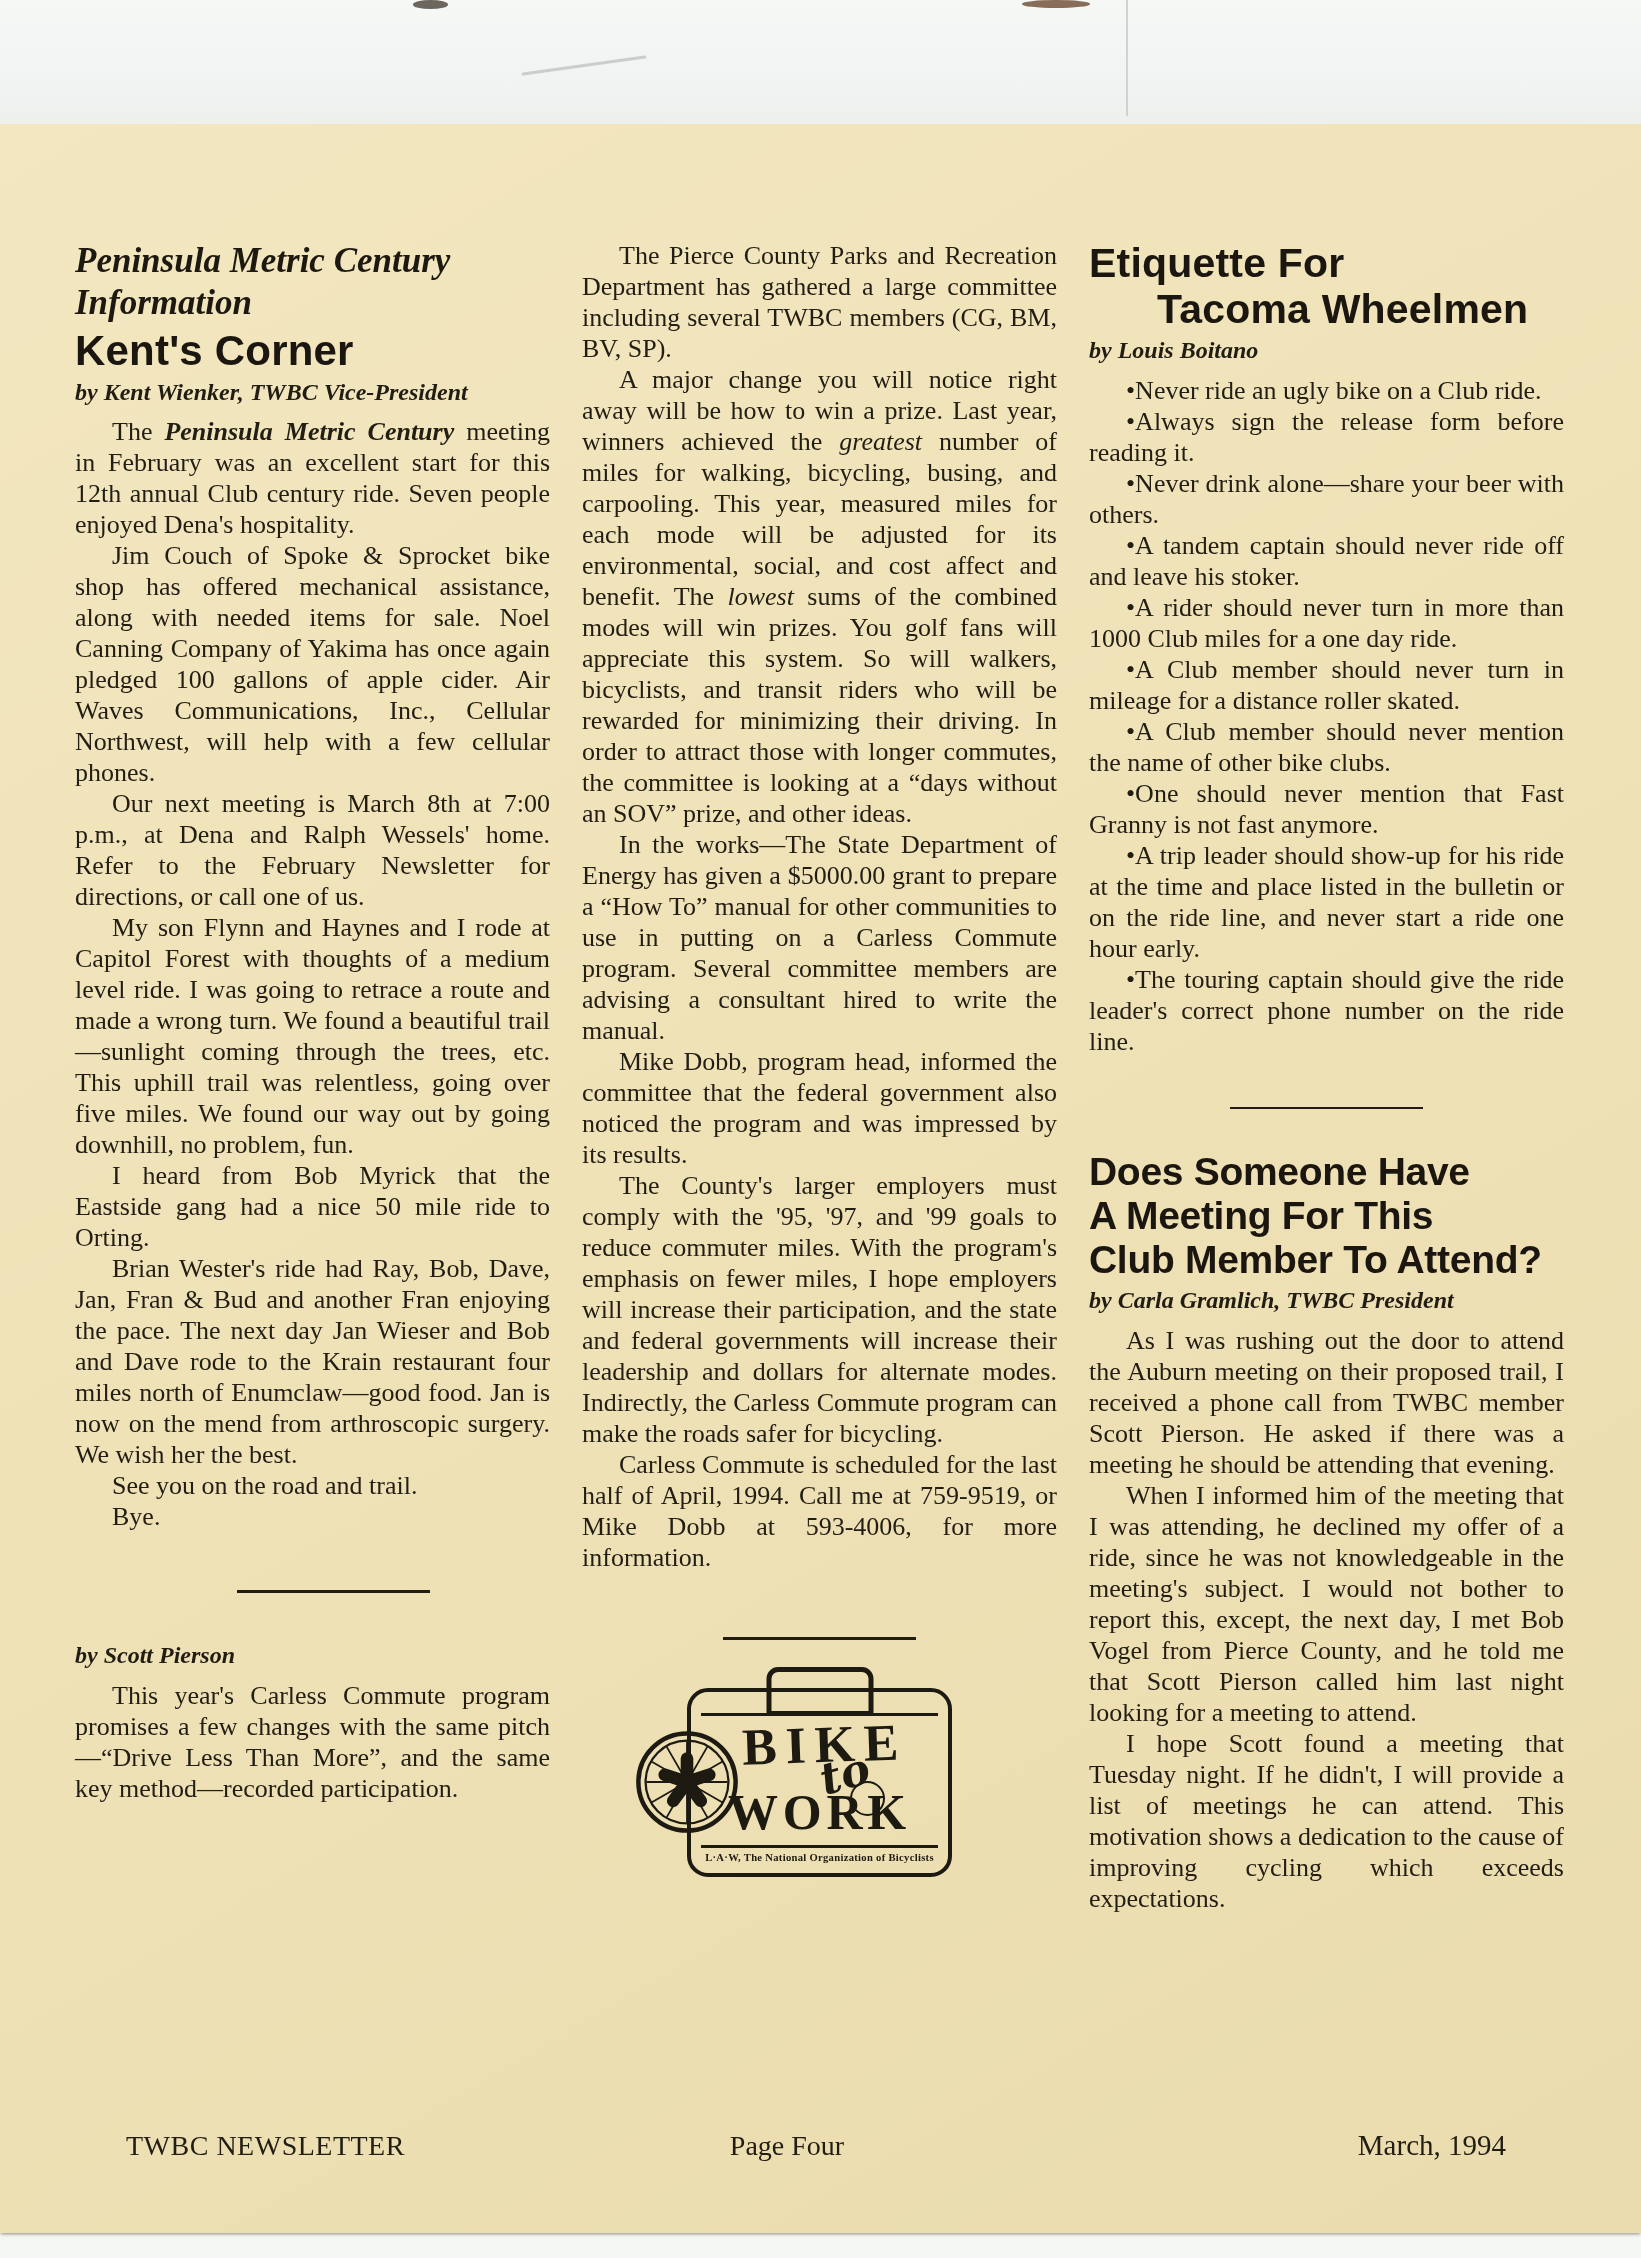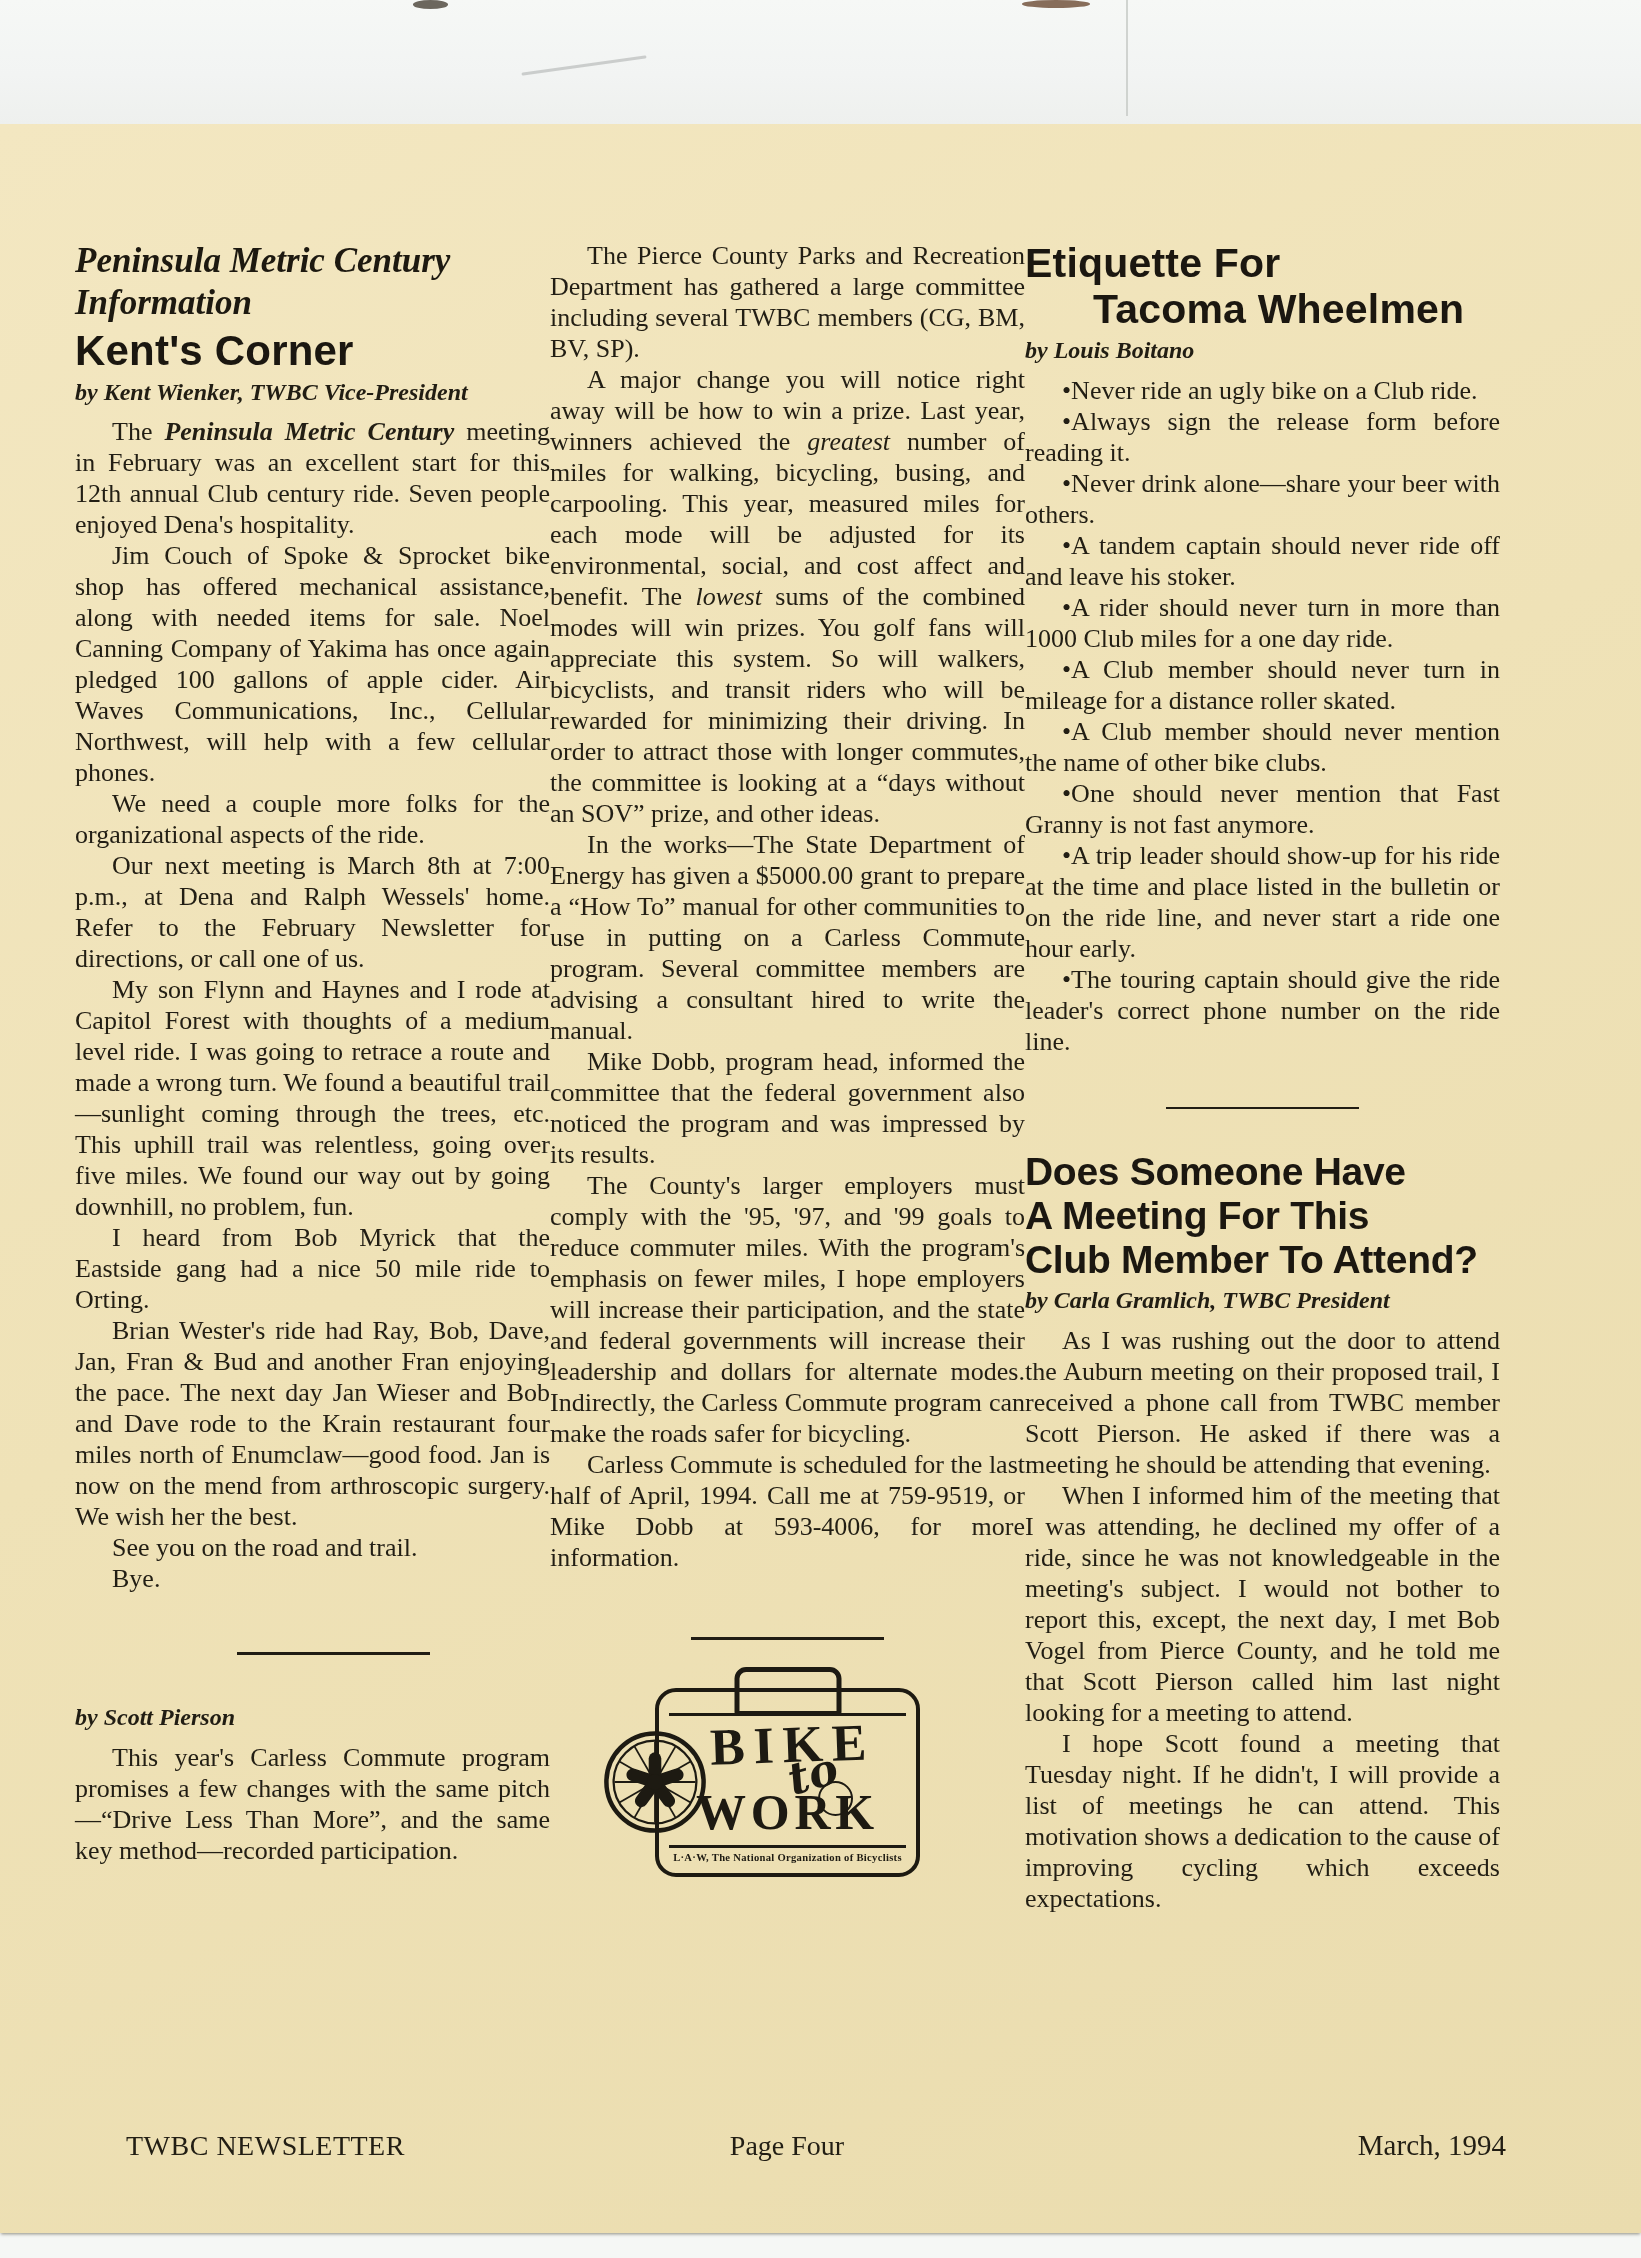--- a/index.html
+++ b/index.html
@@ -17,21 +17,21 @@
   .artifact.a2{left:1022px;top:0;width:68px;height:7.7px;background:#6b4a33;}
   .artifact.a3{left:521px;top:64px;width:126px;height:2.9px;background:#b9bcba;
     border-radius:2.9px;transform:rotate(-8deg);opacity:.7;}
   .artifact.a4{left:1126px;top:0;width:1.9px;height:116px;background:#c7cac7;
     border-radius:0;opacity:.8;}
   
   .paper{position:absolute;top:124px;left:0;width:1641px;height:2109px;
     background:linear-gradient(150deg,#f3e7c1 0%,#efe2b7 45%,#eadcae 100%);
     box-shadow:0 2.9px 2.9px -1px rgba(70,65,50,.5);}
   
-  .columns{display:flex;padding:116px 62px 0 75px;}
+  .columns{display:flex;gap:32px;padding:116px 62px 0 75px;}
   .col{width:475px;flex:0 0 475px;}
   
   .kicker{font:italic 700 35px/42px "Liberation Serif","DejaVu Serif",serif;
     white-space:pre-line;color:#1d1910;}
   .h-sans{font:700 42px/46px "Liberation Sans","DejaVu Sans",sans-serif;
     color:#1b1710;letter-spacing:0.2px;margin-top:3.9px;}
   .h-sans2{font:700 41px/46px "Liberation Sans","DejaVu Sans",sans-serif;
     color:#1b1710;white-space:pre-line;letter-spacing:0.2px;}
   .h-sans3{font:700 39px/44px "Liberation Sans","DejaVu Sans",sans-serif;
     color:#1b1710;white-space:pre-line;letter-spacing:-0.3px;}
@@ -90,21 +90,20 @@
   <div class="columns">
 
     <div class="col">
       <div class="kicker">Peninsula Metric Century
 Information</div>
       <div class="h-sans">Kent's Corner</div>
       <div class="byline">by Kent Wienker, TWBC Vice-President</div>
       <div class="body-text">
           <p class="para">The <b><i>Peninsula Metric Century</i></b> meeting in February was an excellent start for this 12th annual Club century ride. Seven people enjoyed Dena's hospitality.</p>
           <p class="para">Jim Couch of Spoke &amp; Sprocket bike shop has offered mechanical assistance, along with needed items for sale. Noel Canning Company of Yakima has once again pledged 100 gallons of apple cider. Air Waves Communications, Inc., Cellular Northwest, will help with a few cellular phones.</p>
-          <p class="para">We need a couple more folks for the organizational aspects of the ride.</p>
           <p class="para">Our next meeting is March 8th at 7:00 p.m., at Dena and Ralph Wessels' home. Refer to the February Newsletter for directions, or call one of us.</p>
           <p class="para">My son Flynn and Haynes and I rode at Capitol Forest with thoughts of a medium level ride. I was going to retrace a route and made a wrong turn. We found a beautiful trail—sunlight coming through the trees, etc. This uphill trail was relentless, going over five miles. We found our way out by going downhill, no problem, fun.</p>
           <p class="para">I heard from Bob Myrick that the Eastside gang had a nice 50 mile ride to Orting.</p>
           <p class="para">Brian Wester's ride had Ray, Bob, Dave, Jan, Fran &amp; Bud and another Fran enjoying the pace. The next day Jan Wieser and Bob and Dave rode to the Krain restaurant four miles north of Enumclaw—good food. Jan is now on the mend from arthroscopic surgery. We wish her the best.</p>
           <p class="para">See you on the road and trail.</p>
           <p class="para">Bye.</p>
         </div>
 
       <div class="divider div-left"></div>
 

